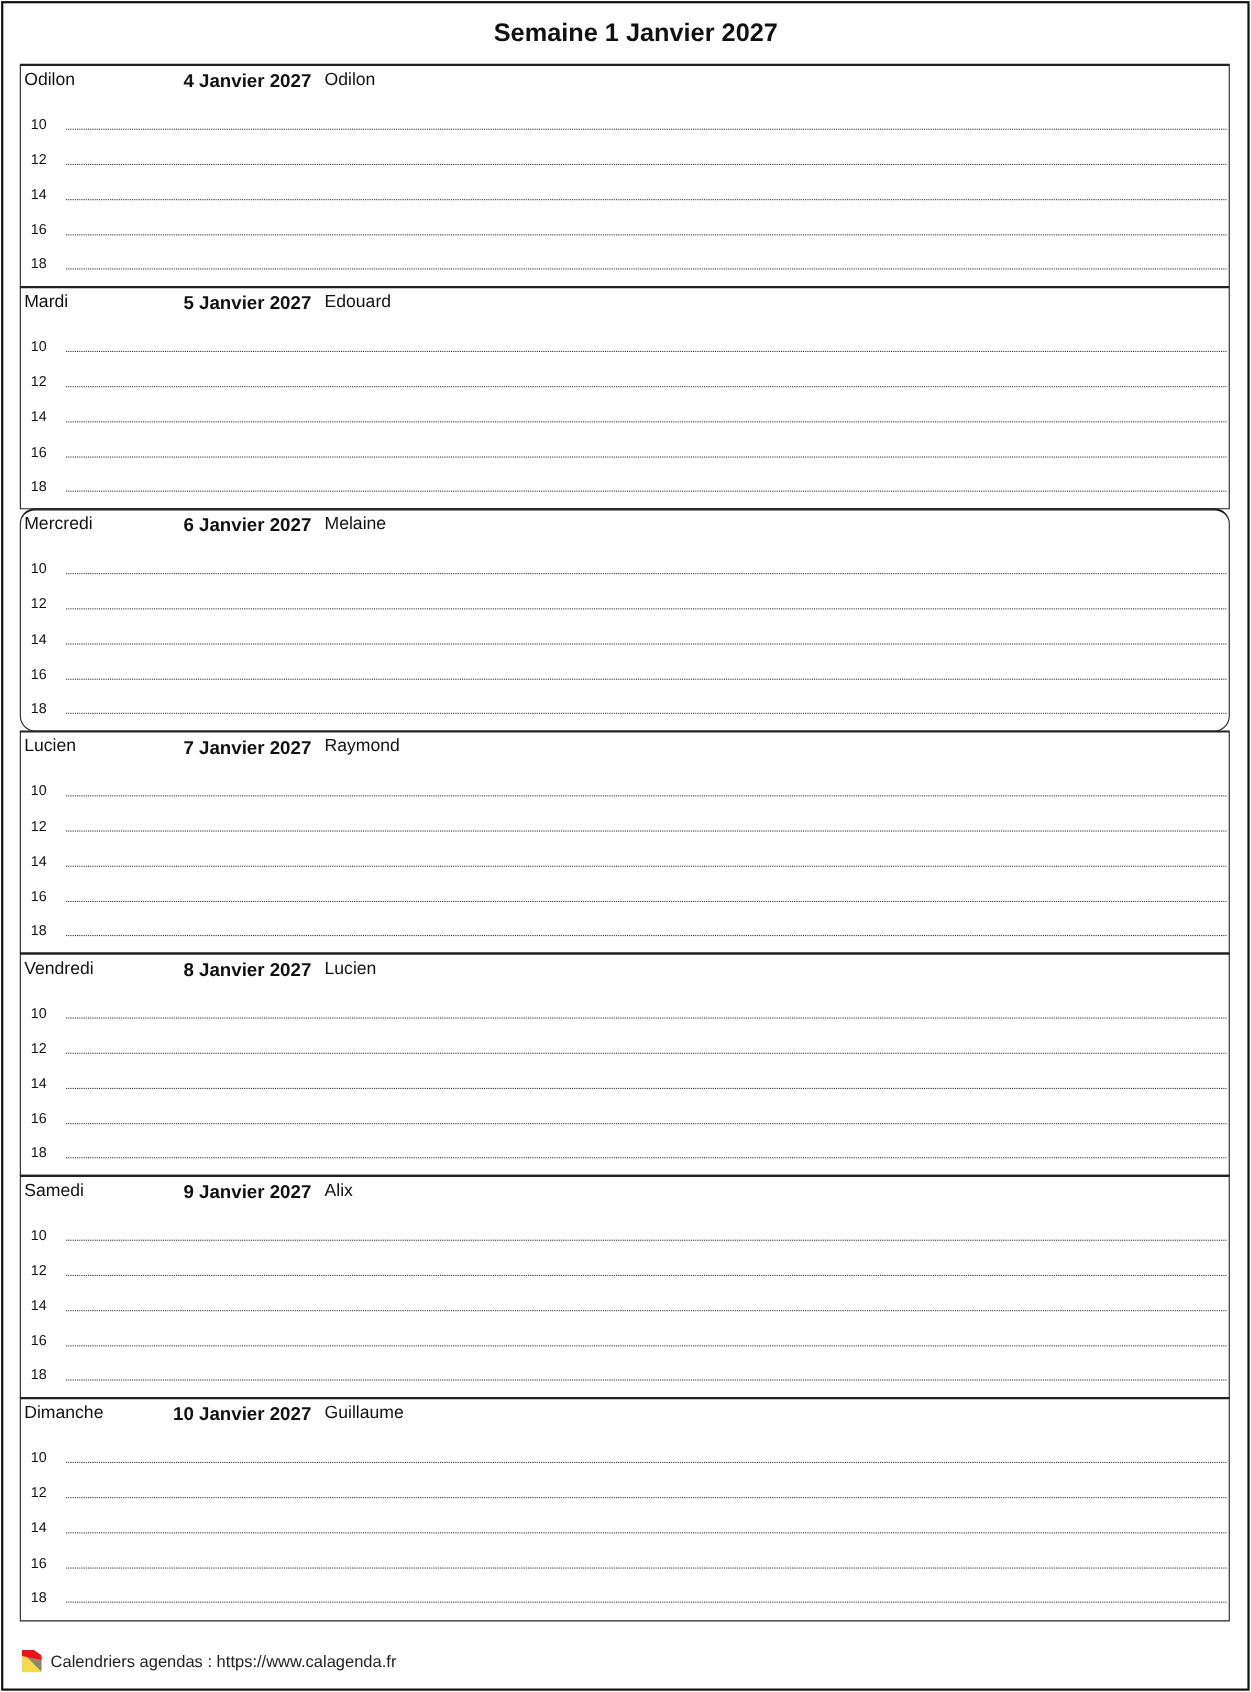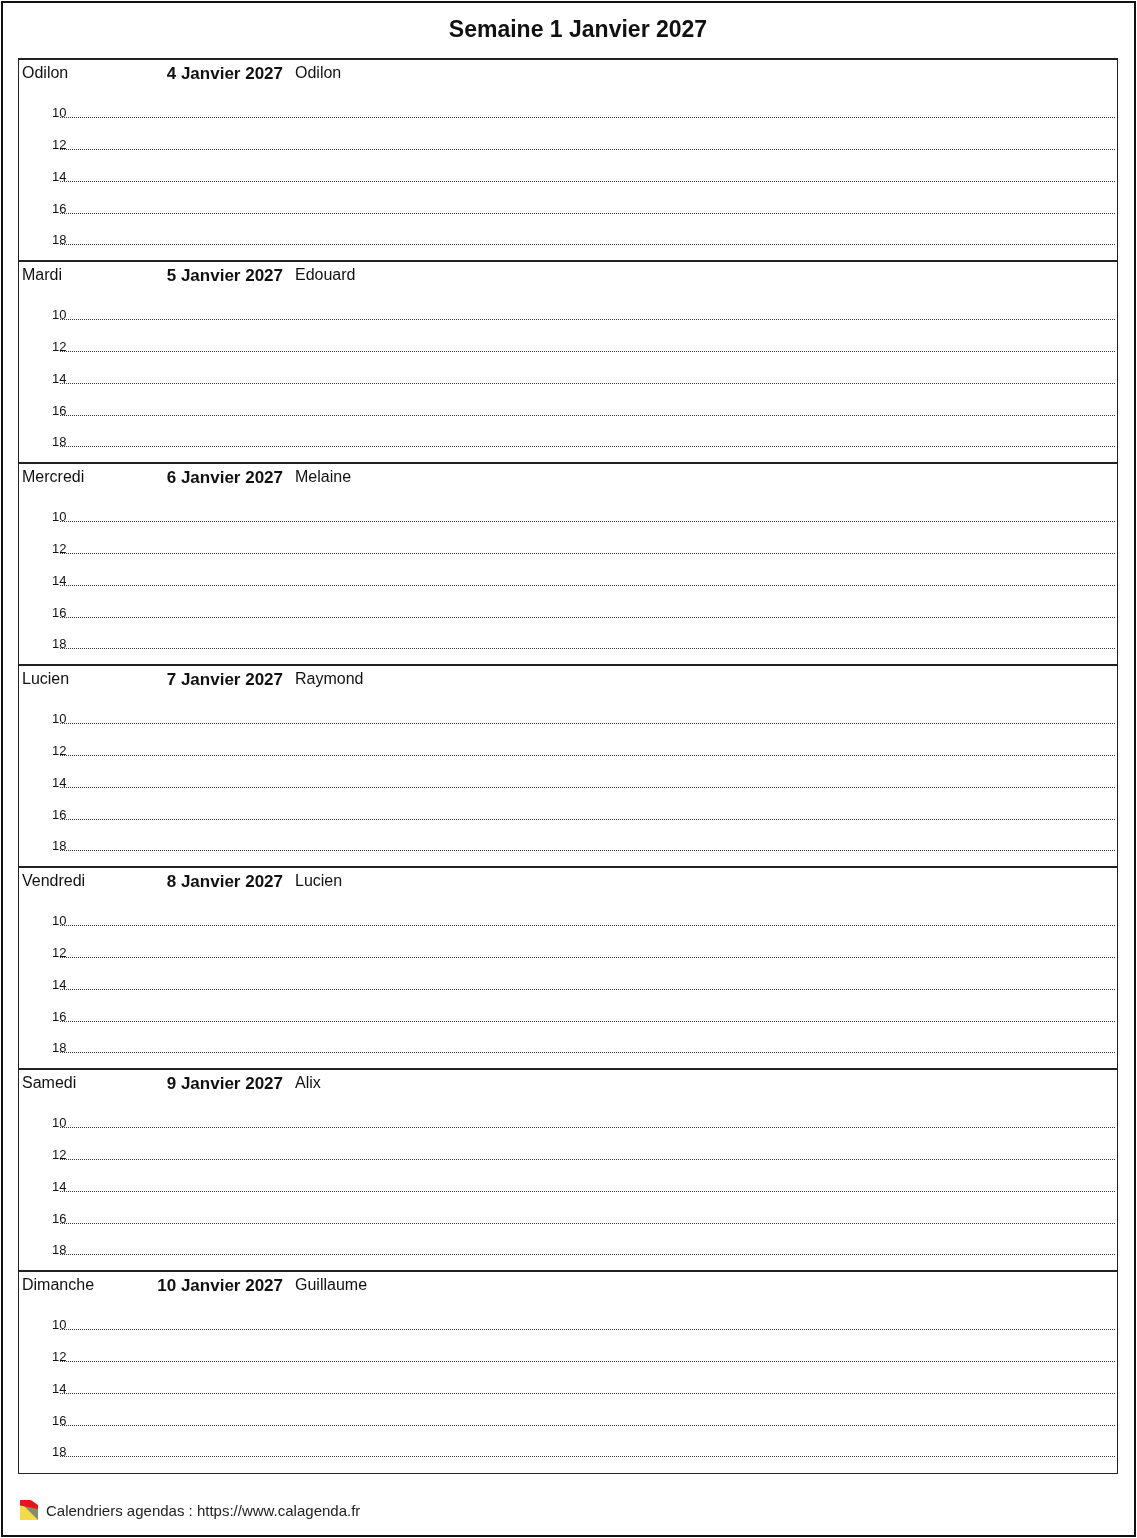--- a/index.html
+++ b/index.html
@@ -6,21 +6,21 @@
   body { width:1137px; height:1538px; position:relative; font-family:"Liberation Sans", sans-serif; color:#111; overflow:hidden; }
   .page-frame { position:absolute; left:1px; top:1px; width:1131px; height:1532px; border:2px solid #111; }
   .page-title { position:absolute; left:0; width:1137px; top:16px; text-align:center; font-size:23px; font-weight:bold; padding-left:19px; box-sizing:border-box; }
   .week { position:absolute; left:18px; top:59px; width:1100px; }
   .day { position:relative; height:200px; border:1.5px solid #222; border-top-width:2px; margin-top:-1px; }
   .day:last-child { border-bottom-width:1.5px; }
   .day-name { position:absolute; left:3px; top:4px; font-size:16px; }
   .day-date { position:absolute; right:834px; top:4px; font-size:17px; font-weight:bold; white-space:nowrap; }
   .day-saint { position:absolute; left:276px; top:4px; font-size:16px; }
   .slot { position:absolute; left:0; right:0; height:20px; }
-  .slot-label { position:absolute; left:9px; top:0; font-size:13px;margin-left:24px; }
+  .slot-label { position:absolute; left:9px; top:0; font-size:13px; }
   .slot-line { position:absolute; left:41px; right:2px; top:12px; border-bottom:1.5px dotted #333; }
   .footer { position:absolute; left:20px; top:1492px; height:28px; display:flex; align-items:flex-end; }
   .logo { width:18px; height:20px; position:relative; margin-right:8px; }
   .logo .l1 { position:absolute; left:0; top:0; width:18px; height:20px; background:#f2dc4a; clip-path:polygon(0 0,100% 100%,0 100%); }
   .logo .l2 { position:absolute; left:4px; top:6px; width:14px; height:14px; background:#8a8a6a; clip-path:polygon(0 0,100% 0,100% 100%); }
   .logo .l3 { position:absolute; left:0; top:0; width:18px; height:9px; background:#e8141a; clip-path:polygon(0 0,60% 0,100% 55%,100% 100%,0 60%); }
   .footer-text { font-size:15px; color:#222; line-height:18px; }
 </style>
 </head>
 <body>
@@ -72,21 +72,21 @@
       </div>
       <div class="slot" style="top: 141px;">
         <span class="slot-label">16</span>
         <span class="slot-line"></span>
       </div>
       <div class="slot" style="top: 172px;">
         <span class="slot-label">18</span>
         <span class="slot-line"></span>
       </div>
     </div>
-    <div class="day" style="height: 200px;">
+    <div class="day" style="height: 200px; border-radius: 14px;">
       <span class="day-name">Mercredi</span>
       <span class="day-date">6 Janvier 2027</span>
       <span class="day-saint">Melaine</span>
       <div class="slot" style="top: 45px;">
         <span class="slot-label">10</span>
         <span class="slot-line"></span>
       </div>
       <div class="slot" style="top: 77px;">
         <span class="slot-label">12</span>
         <span class="slot-line"></span>

